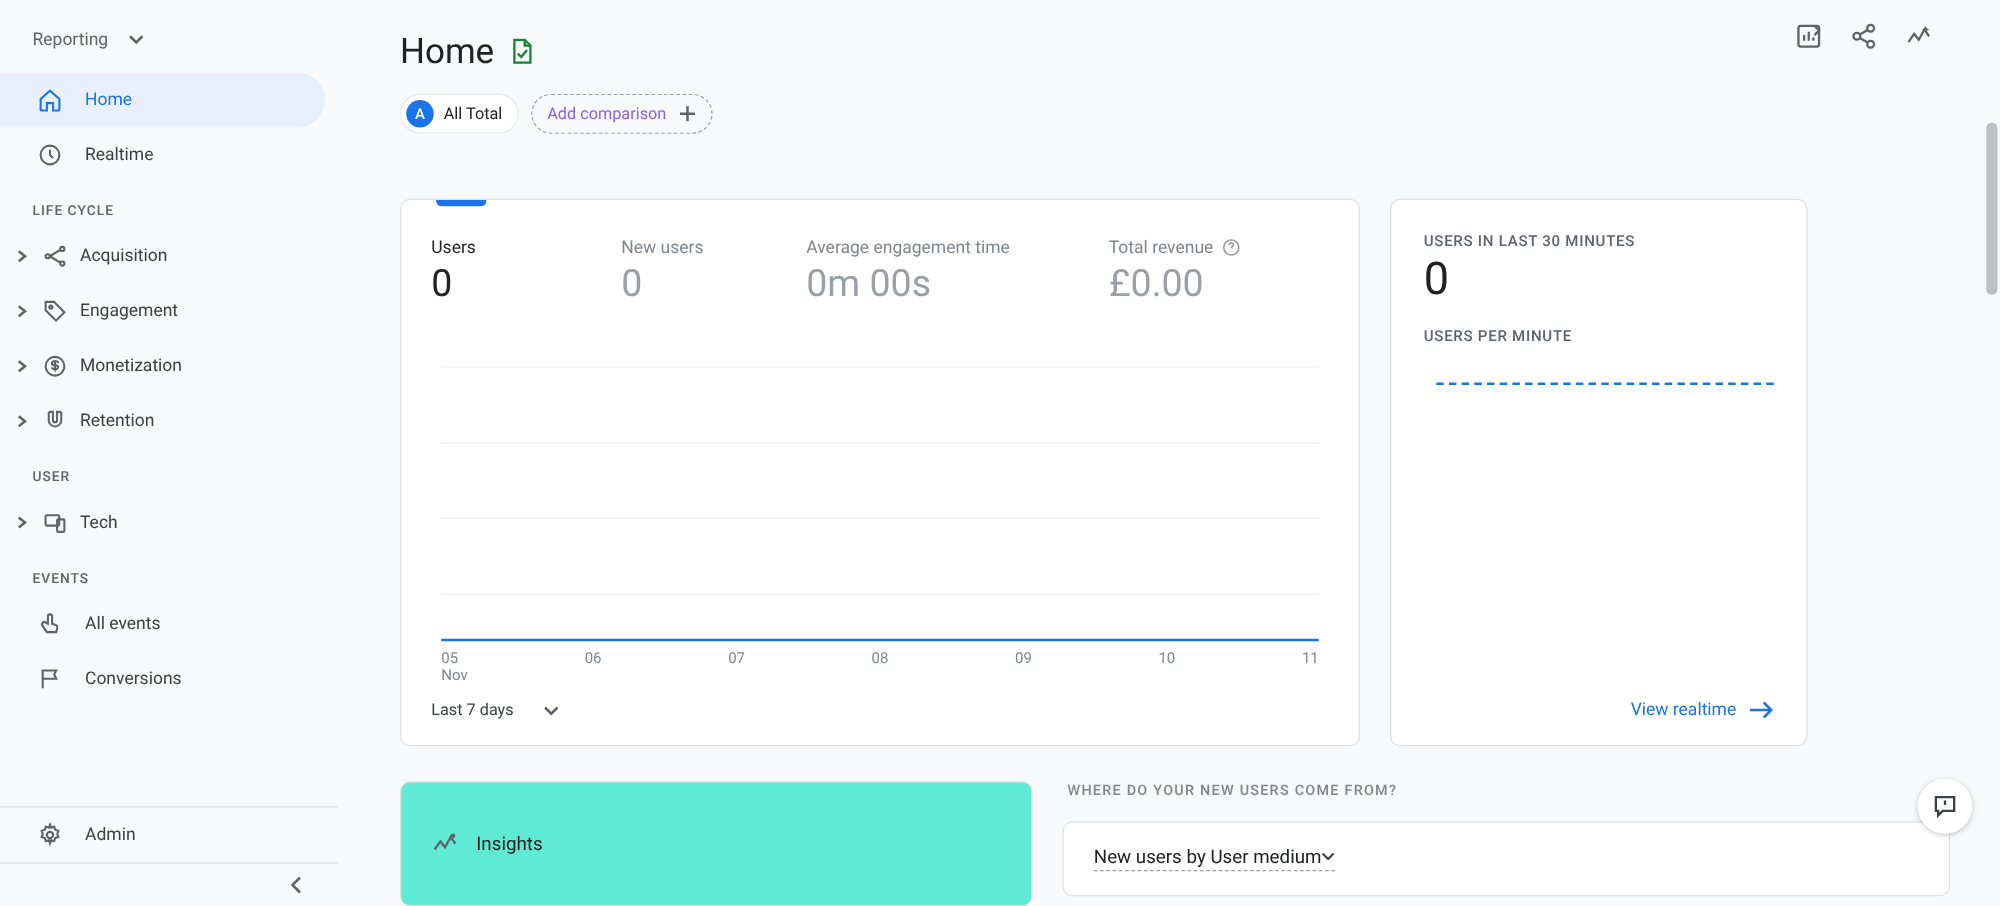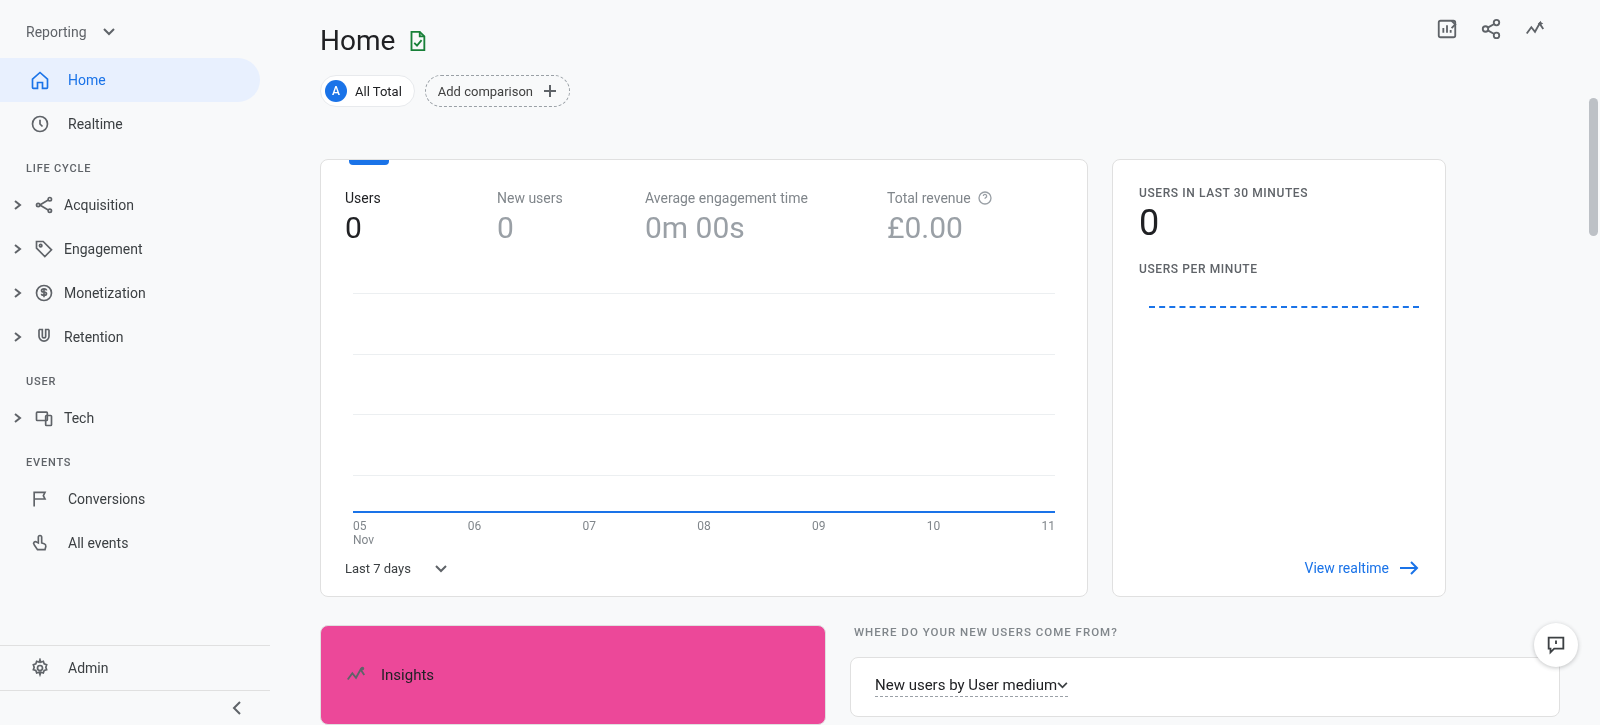--- a/index.html
+++ b/index.html
@@ -89,21 +89,21 @@
   .seg-badge {
     width:22px; height:22px; border-radius:50%;
     background:#1a73e8; color:#fff;
     font-size:12px; font-weight:500;
     display:flex; align-items:center; justify-content:center;
   }
   .add-comp-chip {
     display:flex; align-items:center; gap:10px;
     height:32px; padding:0 12px;
     border:1px dashed #9aa0a6; border-radius:18px;
-    font-size:13px; color:#404040;
+    font-size:13px; color:#8b5cf6;
     cursor:pointer;
   }
   .cards-row { display:flex; gap:24px; margin-top:52px; }
   .card {
     background:#fff; border:1px solid #e0e0e0; border-radius:8px;
   }
   .metric-card {
     flex:0 0 768px; padding:16px 24px 20px 24px;
     display:flex; flex-direction:column;
     height:438px;
@@ -152,21 +152,21 @@
     padding-bottom:8px; border-bottom:1px solid #e0e0e0; }
   .view-rt {
     margin-top:auto; align-self:flex-end;
     color:#1a73e8; font-size:14px;
     display:flex; align-items:center; gap:10px;
     cursor:pointer;
   }
   .below-row { display:flex; gap:24px; margin-top:28px; }
   .insight-card {
     flex:0 0 506px; height:100px; padding:22px 24px;
-    background:#ec4899; border:1px solid #e0e0e0; border-radius:8px;
+    background:#5eead4; border:1px solid #e0e0e0; border-radius:8px;
     display:flex; align-items:center; gap:14px;
     font-size:15px; color:#202124;
   }
   .source-section { flex:1; }
   .src-heading {
     font-size:11.5px; letter-spacing:1px; color:#80868b; font-weight:500;
     margin:0 0 18px 4px;
   }
   .source-card {
     height:60px; background:#fff; border:1px solid #e0e0e0; border-radius:8px;
@@ -293,32 +293,32 @@
               <rect x="14" y="9" width="7" height="12" rx="1"></rect>
             </svg>
         </span>
         <span>Tech</span>
       </div>
 
       <div class="section-label">EVENTS</div>
       <div class="nav-item">
         <span class="icon-slot">
           <svg width="20" height="20" viewBox="0 0 24 24" fill="none" stroke="#5f6368" stroke-width="2">
+              <path d="M10 12V5a2 2 0 1 1 4 0v7l3 1a3 3 0 0 1 2 3l-1 4H9l-4-6a2 2 0 0 1 3-3z"></path>
+            </svg>
+        </span>
+        <span>All events</span>
+      </div>
+      <div class="nav-item">
+        <span class="icon-slot">
+          <svg width="20" height="20" viewBox="0 0 24 24" fill="none" stroke="#5f6368" stroke-width="2">
               <path d="M5 3v18M5 4h13l-2 4 2 4H5"></path>
             </svg>
         </span>
         <span>Conversions</span>
-      </div>
-      <div class="nav-item">
-        <span class="icon-slot">
-          <svg width="20" height="20" viewBox="0 0 24 24" fill="none" stroke="#5f6368" stroke-width="2">
-              <path d="M10 12V5a2 2 0 1 1 4 0v7l3 1a3 3 0 0 1 2 3l-1 4H9l-4-6a2 2 0 0 1 3-3z"></path>
-            </svg>
-        </span>
-        <span>All events</span>
       </div>
     </div>
 
     <div class="sidebar-footer">
       <div class="nav-item">
         <span class="icon-slot">
           <svg width="20" height="20" viewBox="0 0 24 24" fill="none" stroke="#5f6368" stroke-width="2">
               <circle cx="12" cy="12" r="3"></circle>
               <path d="M12 2l1 3 3-1 1 3 3 1-1 3 1 3-3 1-1 3-3-1-1 3-1-3-3 1-1-3-3-1 1-3-1-3 3-1 1-3 3 1z"></path>
             </svg>

